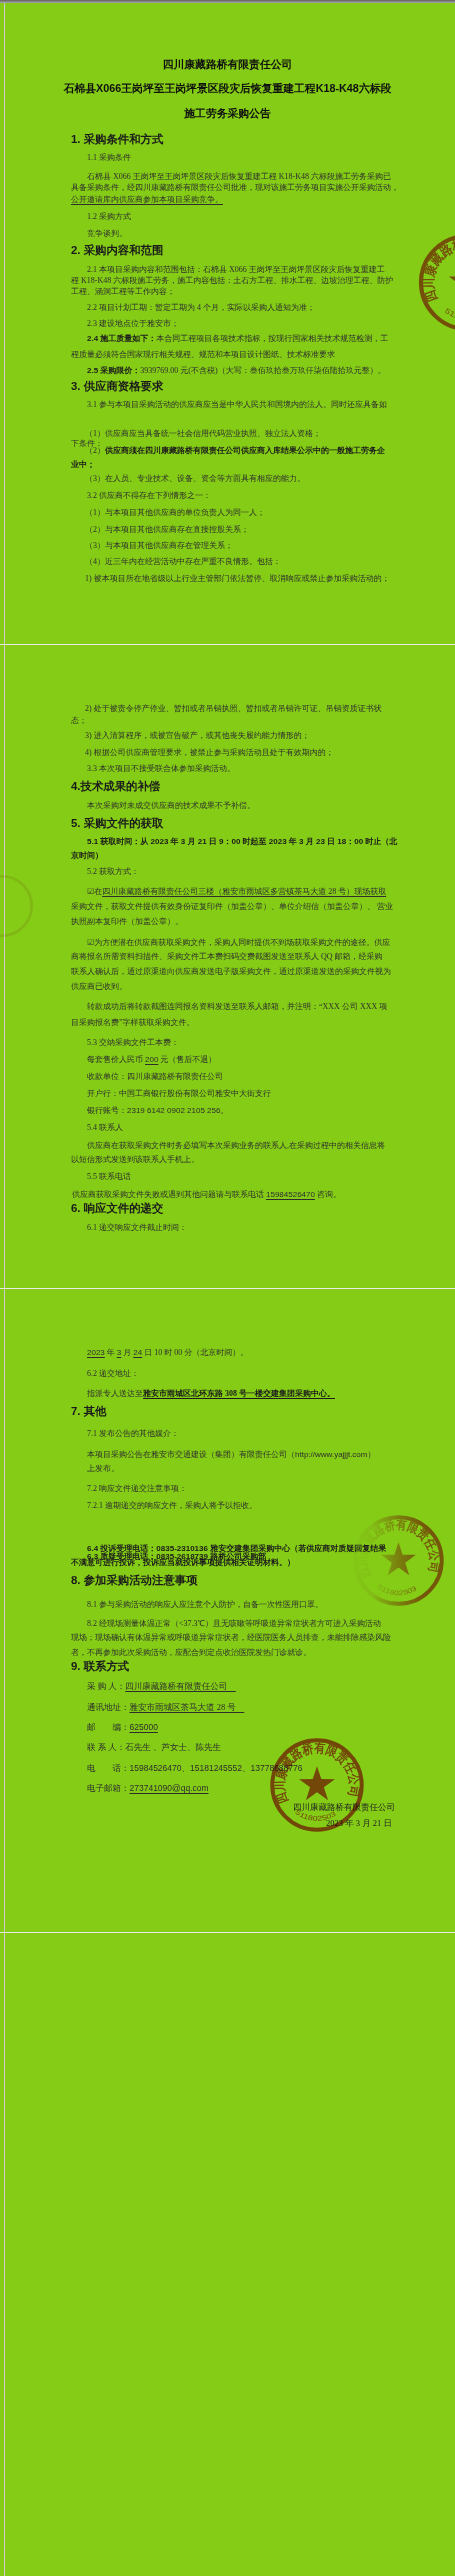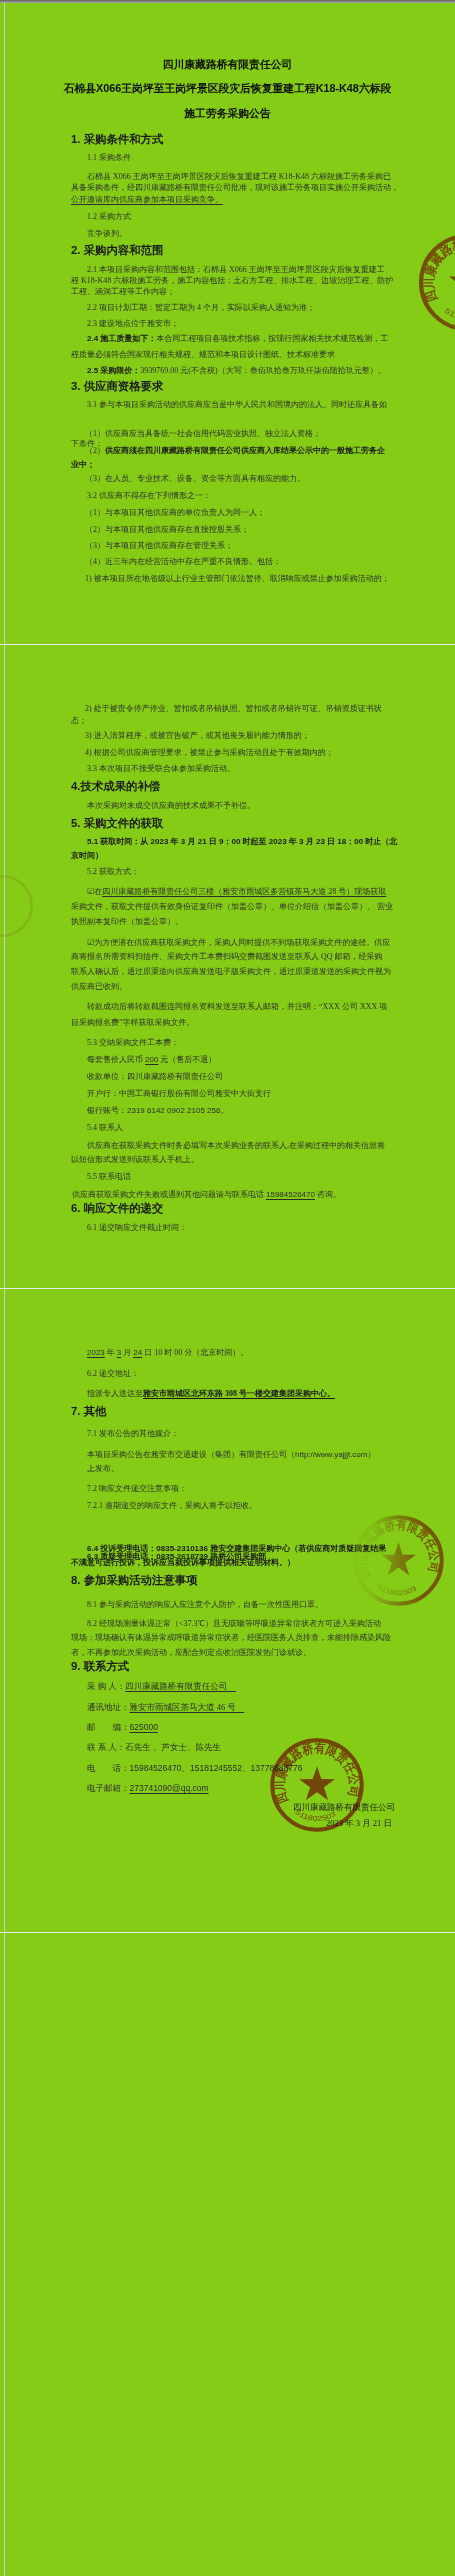--- a/index.html
+++ b/index.html
@@ -107,21 +107,21 @@
     <div class="line" style="top: 1552px; left: 87px;"><span class="b">6.3  质疑受理电话：0835-2618739 路桥公司采购部</span></div>
     <div class="line" style="top: 1544px; left: 87px;"><span class="b">6.4  投诉受理电话：0835-2310136 雅安交建集团采购中心（若供应商对质疑回复结果</span></div>
     <div class="line" style="top: 1558px; left: 71px;"><span class="b">不满意可进行投诉，投诉应当就投诉事项提供相关证明材料。）</span></div>
     <div class="line h" style="top: 1574px; left: 71px;"><span>8.  参加采购活动注意事项</span></div>
     <div class="line" style="top: 1600px; left: 87px;"><span>8.1 参与采购活动的响应人应注意个人防护，自备一次性医用口罩。</span></div>
     <div class="line" style="top: 1619px; left: 87px;"><span>8.2 经现场测量体温正常（&lt;37.3℃）且无咳嗽等呼吸道异常症状者方可进入采购活动</span></div>
     <div class="line" style="top: 1633px; left: 71px;"><span>现场；现场确认有体温异常或呼吸道异常症状者，经医院医务人员排查，未能排除感染风险</span></div>
     <div class="line" style="top: 1648px; left: 71px;"><span>者，不再参加此次采购活动，应配合到定点收治医院发热门诊就诊。</span></div>
     <div class="line h" style="top: 1660px; left: 71px;"><span>9.  联系方式</span></div>
     <div class="line contact" style="top: 1681px; left: 87px;"><span>采 购 人：</span><span class="u">四川康藏路桥有限责任公司　</span></div>
-    <div class="line contact" style="top: 1702px; left: 87px;"><span>通讯地址：</span><span class="u">雅安市雨城区茶马大道 46 号　</span></div>
+    <div class="line contact" style="top: 1702px; left: 87px;"><span>通讯地址：</span><span class="u">雅安市雨城区茶马大道 28 号　</span></div>
     <div class="line contact" style="top: 1722px; left: 87px;"><span>邮　　编：</span><span class="u sans">625000</span></div>
     <div class="line contact" style="top: 1742px; left: 87px;"><span>联 系 人：石先生 、芦女士、陈先生</span></div>
     <div class="line contact" style="top: 1763px; left: 87px;"><span>电　　话：</span><span class="sans">15984526470、15181245552、13778688776</span></div>
     <div class="line contact" style="top: 1783px; left: 87px;"><span>电子邮箱：</span><span class="u sans">273741090@qq.com</span></div>
     <div class="line sig" style="top: 1802px; left: 293px;"><span>四川康藏路桥有限责任公司</span></div>
     <div class="line sig" style="top: 1818px; left: 326px;"><span>2023 年 3 月 21 日</span></div>
     <div class="pbreak" style="top: 644px;"></div>
     <div class="pbreak" style="top: 1288px;"></div>
     <div class="pbreak" style="top: 1932px;"></div>
     <svg width="115" height="115" viewBox="-101 -101 202 202" class="stamp" style="left: 410px; top: 225px; opacity: 0.85;">

